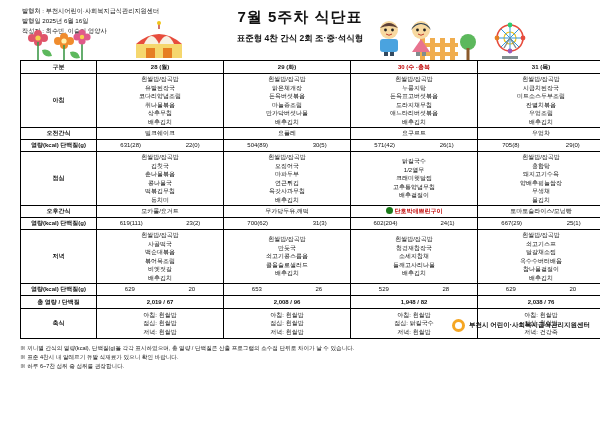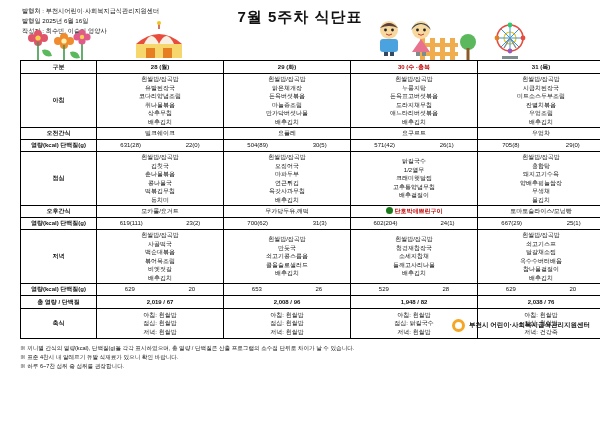--- a/index.html
+++ b/index.html
@@ -71,20 +71,21 @@
   <div class="hdr">
 
     <div class="hdr-left">
       <div>발행처 : 부천시어린이·사회복지급식관리지원센터</div>
       <div>발행일 2025년 6월 16일</div>
       <div>작성자 : 최수빈, 이슬기 영양사</div>
     </div>
 
     <div class="hdr-center">
       <div class="hdr-title">7월 5주차 식단표</div>
+      <div class="hdr-sub">표준형 4찬 간식 2회 조·중·석식형</div>
     </div>
 
     <div class="art" style="left:6px;">
       <svg width="70" height="40" viewBox="0 0 70 40">
         <g fill="#e0556a">
           <circle cx="12" cy="14" r="4"></circle>
             <circle cx="6" cy="18" r="4"></circle>
             <circle cx="18" cy="18" r="4"></circle>
             <circle cx="12" cy="22" r="4"></circle>
         </g>

